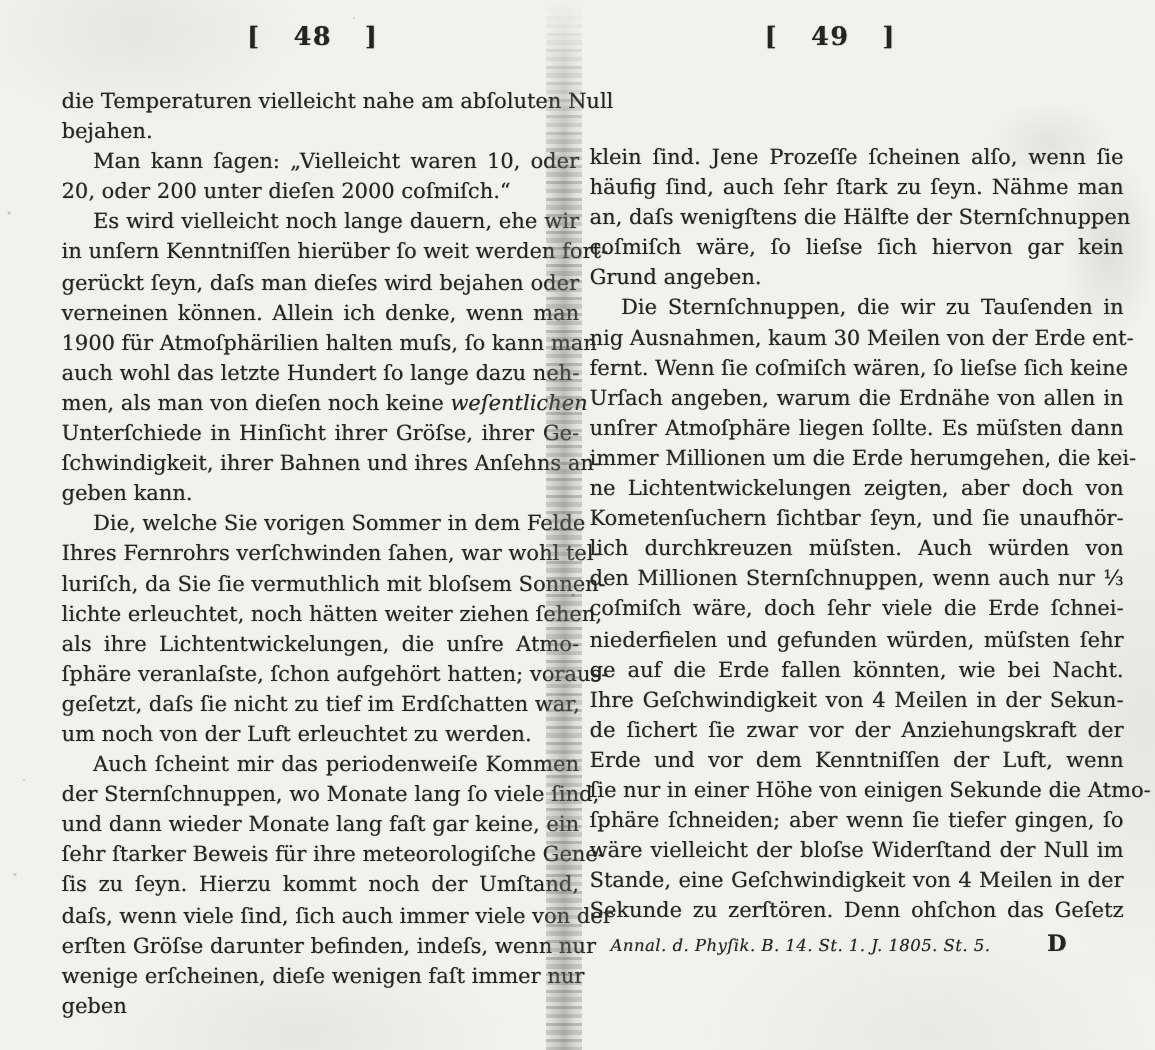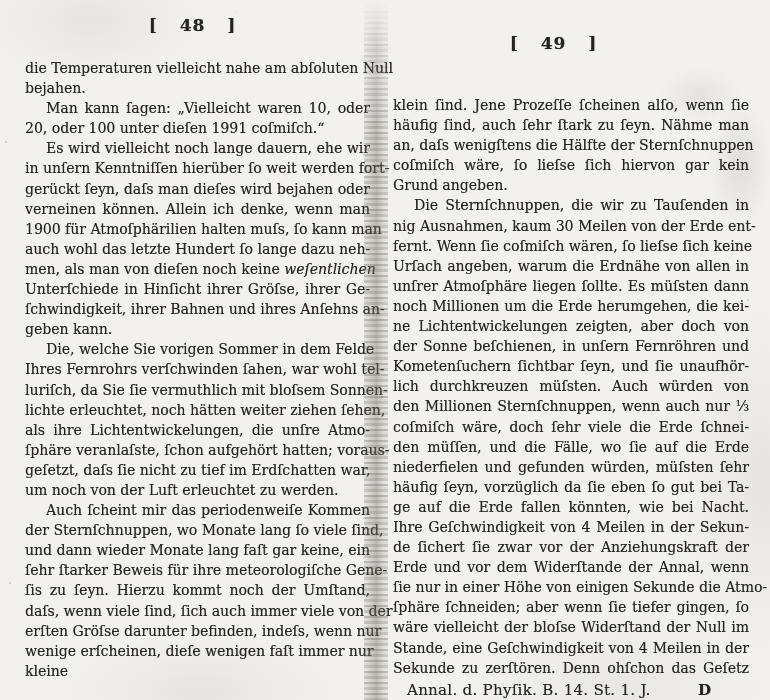--- a/index.html
+++ b/index.html
@@ -33,36 +33,36 @@
       radial-gradient(ellipse 200px 80px at 200px 690px, rgba(125,122,115,.10), transparent 70%),
       radial-gradient(ellipse 220px 120px at 620px 690px, rgba(125,122,115,.08), transparent 70%),
       radial-gradient(ellipse 120px 260px at 763px 480px, rgba(125,122,115,.10), transparent 70%);
   }
   .page {
     position: absolute;
     top: 0;
     width: 385px;
     height: 700px;
   }
-  .page.left  { left: 0; }
+  .page.left  { left: 16px; }
   .page.right { left: 385px; }
 
   .page-header {
     position: absolute;
     top: 15px;
     left: 0;
     width: 100%;
     text-align: center;
     font-size: 17px;
     font-weight: 700;
     letter-spacing: 1px;
     word-spacing: 15px;
     text-shadow: 0.3px 0.3px 0.7px rgba(50,46,40,.55);
   }
-  .page.right .page-header { transform: translateX(-24px); margin-top: 18px; }
+  .page.right .page-header { transform: translateX(-24px); }
 
   .text-col {
     position: absolute;
     font-size: 14px;
     line-height: 20.1px;
     text-shadow: 0.3px 0.3px 0.6px rgba(50,46,40,.5);
   }
   .page.left  .text-col { top: 58px; left: 25px; width: 345px; }
   .page.right .text-col { top: 57px; left: 8px;  width: 356px; margin-top: 38px; }
 
@@ -80,23 +80,24 @@
   }
 
   .footer-line {
     display: flex;
     justify-content: space-between;
     align-items: baseline;
     margin-top: 2px;
     padding: 0 38px 0 14px;
   }
   .signature {
-    font-size: 15px;
+    font-size: 11px;
     letter-spacing: 0.3px;
     text-shadow: 0.2px 0.2px 0.5px rgba(50,46,40,.5);
+    font-style: italic;
   }
   .gathering-mark {
     font-size: 15px;
     font-weight: 700;
     text-shadow: 0.3px 0.3px 0.6px rgba(50,46,40,.55);
   }
 
   .gutter {
     position: absolute;
     left: 364px;
@@ -124,21 +125,21 @@
 
 <div class="scan">
 
   <div class="page left">
     <div class="page-header">[ 48 ]</div>
     <div class="text-col">
       <div>
           <div class="line">die Temperaturen vielleicht nahe am abſoluten Null</div>
           <div class="line pend">bejahen.</div>
           <div class="line indent">Man kann ſagen: „Vielleicht waren 10, oder</div>
-          <div class="line pend">20, oder 100 unter dieſen 1991 coſmiſch.“</div>
+          <div class="line pend">20, oder 200 unter dieſen 2000 coſmiſch.“</div>
           <div class="line indent">Es wird vielleicht noch lange dauern, ehe wir</div>
           <div class="line">in unſern Kenntniſſen hierüber ſo weit werden fort-</div>
           <div class="line">gerückt ſeyn, daſs man dieſes wird bejahen oder</div>
           <div class="line">verneinen können. Allein ich denke, wenn man</div>
           <div class="line">1900 für Atmoſphärilien halten muſs, ſo kann man</div>
           <div class="line">auch wohl das letzte Hundert ſo lange dazu neh-</div>
           <div class="line">men, als man von dieſen noch keine <i>weſentlichen</i></div>
           <div class="line">Unterſchiede in Hinſicht ihrer Gröſse, ihrer Ge-</div>
           <div class="line">ſchwindigkeit, ihrer Bahnen und ihres Anſehns an-</div>
           <div class="line pend">geben kann.</div>
@@ -152,54 +153,51 @@
           <div class="line pend">um noch von der Luft erleuchtet zu werden.</div>
           <div class="line indent">Auch ſcheint mir das periodenweiſe Kommen</div>
           <div class="line">der Sternſchnuppen, wo Monate lang ſo viele ſind,</div>
           <div class="line">und dann wieder Monate lang faſt gar keine, ein</div>
           <div class="line">ſehr ſtarker Beweis für ihre meteorologiſche Gene-</div>
           <div class="line">ſis zu ſeyn. Hierzu kommt noch der Umſtand,</div>
           <div class="line">daſs, wenn viele ſind, ſich auch immer viele von der</div>
           <div class="line">erſten Gröſse darunter befinden, indeſs, wenn nur</div>
           <div class="line">wenige erſcheinen, dieſe wenigen faſt immer nur</div>
         </div>
-      <div class="line catchword-line">kleine</div>
+      <div class="line catchword-line">geben</div>
     </div>
   </div>
 
   <div class="gutter"></div>
 
   <div class="page right">
     <div class="page-header">[ 49 ]</div>
     <div class="text-col">
       <div>
           <div class="line">klein ſind. Jene Prozeſſe ſcheinen alſo, wenn ſie</div>
           <div class="line">häufig ſind, auch ſehr ſtark zu ſeyn. Nähme man</div>
           <div class="line">an, daſs wenigſtens die Hälfte der Sternſchnuppen</div>
           <div class="line">coſmiſch wäre, ſo lieſse ſich hiervon gar kein</div>
           <div class="line pend">Grund angeben.</div>
           <div class="line indent">Die Sternſchnuppen, die wir zu Tauſenden in</div>
           <div class="line">nig Ausnahmen, kaum 30 Meilen von der Erde ent-</div>
           <div class="line">fernt. Wenn ſie coſmiſch wären, ſo lieſse ſich keine</div>
           <div class="line">Urſach angeben, warum die Erdnähe von allen in</div>
           <div class="line">unſrer Atmoſphäre liegen ſollte. Es müſsten dann</div>
-          <div class="line">noch Millionen um die Erde herumgehen, die kei-</div>
+          <div class="line">immer Millionen um die Erde herumgehen, die kei-</div>
           <div class="line">ne Lichtentwickelungen zeigten, aber doch von</div>
-          <div class="line">der Sonne beſchienen, in unſern Fernröhren und</div>
           <div class="line">Kometenſuchern ſichtbar ſeyn, und ſie unaufhör-</div>
           <div class="line">lich durchkreuzen müſsten. Auch würden von</div>
           <div class="line">den Millionen Sternſchnuppen, wenn auch nur ⅓</div>
           <div class="line">coſmiſch wäre, doch ſehr viele die Erde ſchnei-</div>
-          <div class="line">den müſſen, und die Fälle, wo ſie auf die Erde</div>
           <div class="line">niederfielen und gefunden würden, müſsten ſehr</div>
-          <div class="line">häufig ſeyn, vorzüglich da ſie eben ſo gut bei Ta-</div>
           <div class="line">ge auf die Erde fallen könnten, wie bei Nacht.</div>
           <div class="line">Ihre Geſchwindigkeit von 4 Meilen in der Sekun-</div>
           <div class="line">de ſichert ſie zwar vor der Anziehungskraft der</div>
-          <div class="line">Erde und vor dem Widerſtande der Annal, wenn</div>
+          <div class="line">Erde und vor dem Kenntniſſen der Luft, wenn</div>
           <div class="line">ſie nur in einer Höhe von einigen Sekunde die Atmo-</div>
           <div class="line">ſphäre ſchneiden; aber wenn ſie tiefer gingen, ſo</div>
           <div class="line">wäre vielleicht der bloſse Widerſtand der Null im</div>
           <div class="line">Stande, eine Geſchwindigkeit von 4 Meilen in der</div>
           <div class="line">Sekunde zu zerſtören. Denn ohſchon das Geſetz</div>
         </div>
       <div class="footer-line">
         <span class="signature">Annal. d. Phyſik. B. 14. St. 1. J. 1805. St. 5.</span>
         <span class="gathering-mark">D</span>
       </div>

